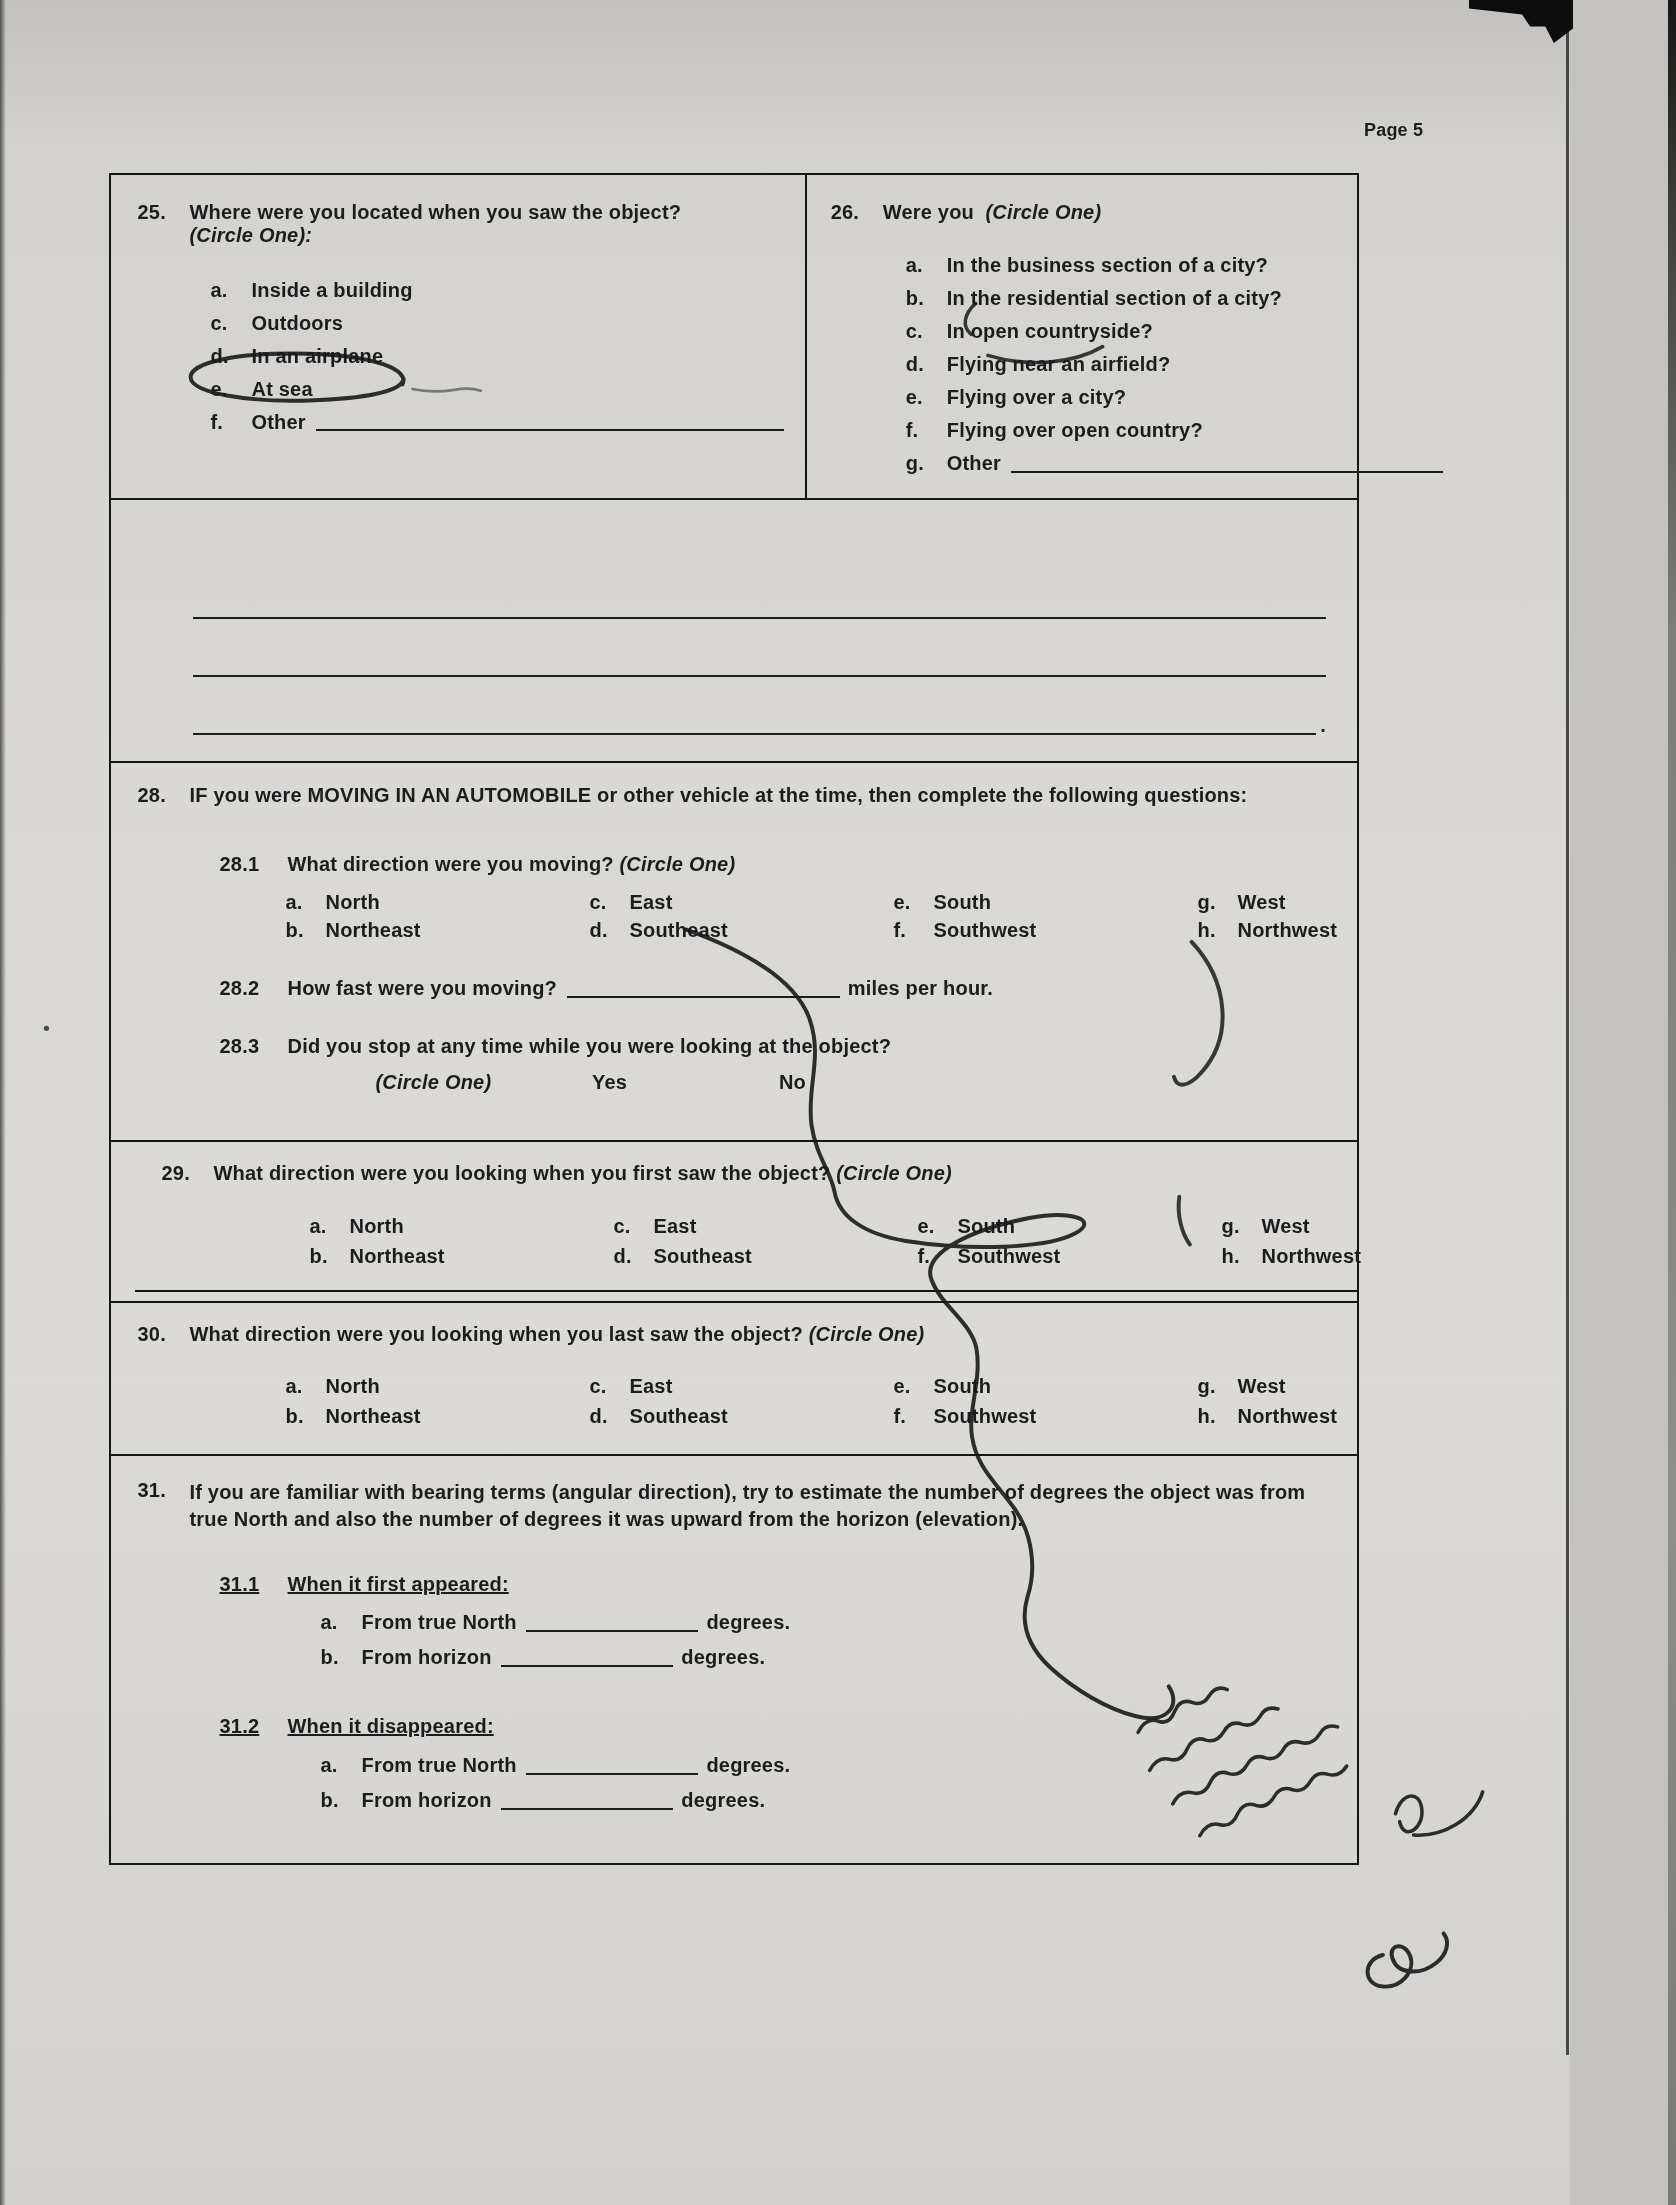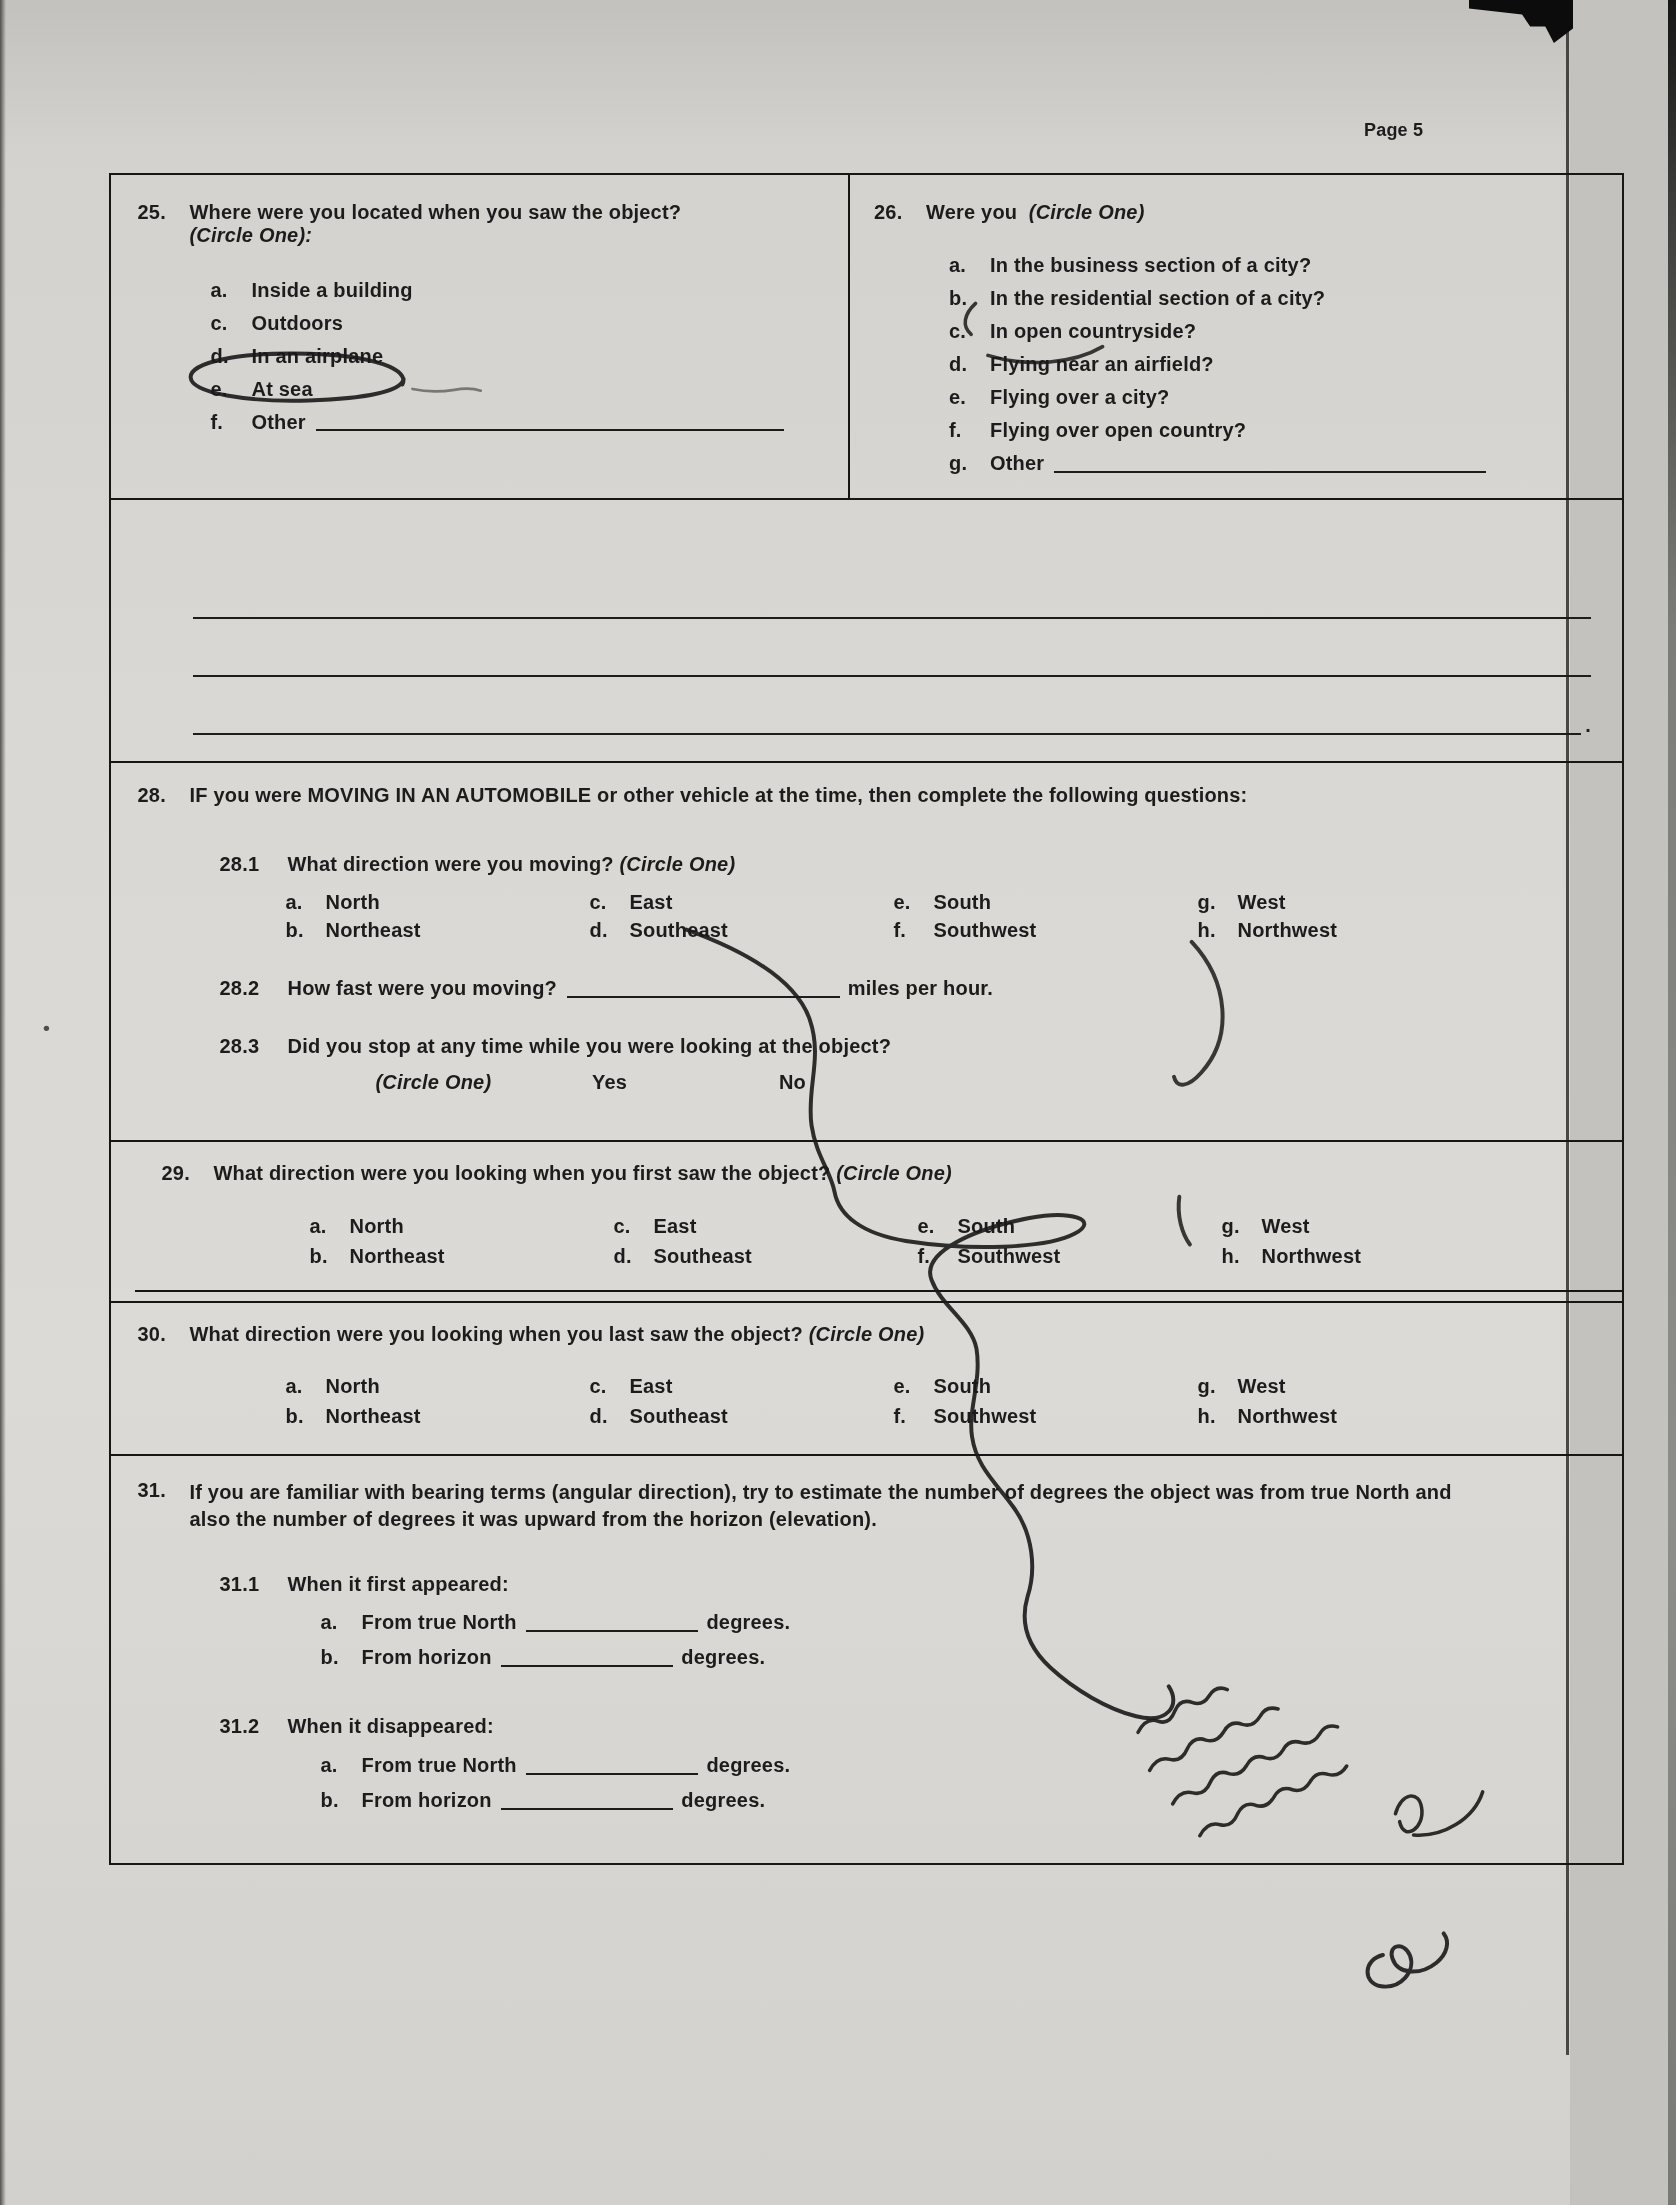--- a/index.html
+++ b/index.html
@@ -18,21 +18,21 @@
   .right-dark{position:absolute;left:1668px;top:0;width:8px;height:100%;
     background:linear-gradient(180deg,#161616 0%,#3c3c3a 8%,#7c7c78 25%,#8e8e8a 60%,#6e6e6a 100%);}
   .scan-line{position:absolute;left:1566px;top:0;width:2.6px;height:2055px;background:#2e2e2c;opacity:.85;}
   .corner-wedge{position:absolute;left:1469px;top:0;width:102px;height:26.5px;background:#0c0c0c;
     clip-path:polygon(0 0,100% 0,100% 100%,60% 100%,52% 55%,0 32%);}
   .corner-notch{position:absolute;left:1540px;top:0;width:33px;height:43px;background:#0c0c0c;
     clip-path:polygon(18% 0,100% 0,100% 66%,42% 100%,0 38%);}
   .page-label{position:absolute;left:1364px;top:120px;font-size:18px;}
   
   .form-box{
-    position:absolute;left:109px;top:173px;width:1515px;height:1692px;
+    position:absolute;left:109px;top:173px;width:1250px;height:1692px;
     border:2.6px solid #161616;box-sizing:border-box;display:flex;flex-direction:column;
   }
   .sec{box-sizing:border-box;}
   .sec-2526{height:325px;border-bottom:2.6px solid #161616;display:flex;}
   .spacer1{height:7px;}
   .sec-27{height:256px;border-bottom:2.6px solid #161616;padding:23px 26.5px 0 26.5px;}
   .sec-28{height:379px;border-bottom:2.6px solid #161616;padding:21px 26.5px 0 26.5px;}
   .sec-29{height:150px;border-bottom:2.6px solid #161616;padding:20px 26.5px 0 26.5px;margin-left:24px;}
   .spacer2{height:8.8px;}
   .sec-30{height:155px;border-top:2.6px solid #161616;border-bottom:2.6px solid #161616;padding:20px 26.5px 0 26.5px;}
@@ -62,21 +62,21 @@
   .sub-q3{margin:35px 0 0 82px;display:flex;}
   .dir-grid{display:grid;grid-template-columns:304px 304px 304px 304px;margin:12.3px 0 0 148px;}
   .dir{line-height:28px;white-space:nowrap;}
   .dir .letter{width:40px;}
   .sec-29 .dir-grid,.sec-30 .dir-grid{margin-top:25.6px;}
   .sec-29 .dir,.sec-30 .dir{line-height:30px;}
   .circle-row{margin:13.2px 0 0 238px;}
   .circle-row .yes{margin-left:95px;}
   .circle-row .no{margin-left:146px;}
   .q31-body{max-width:1279px;line-height:27px;}
-  .q31-sub{margin:40px 0 0 82px;display:flex;}
+  .q31-sub{margin:40px 0 0 82px;display:flex;text-decoration:underline;}
   .deg-opts{margin:9.7px 0 0 183px;}
   .deg-line{line-height:35px;white-space:nowrap;}
   .annotations{position:absolute;left:0;top:0;pointer-events:none;}
 </style>
 </head>
 <body>
 
 <div class="left-edge"></div>
 <div class="right-col"></div>
 <div class="scan-line"></div>

